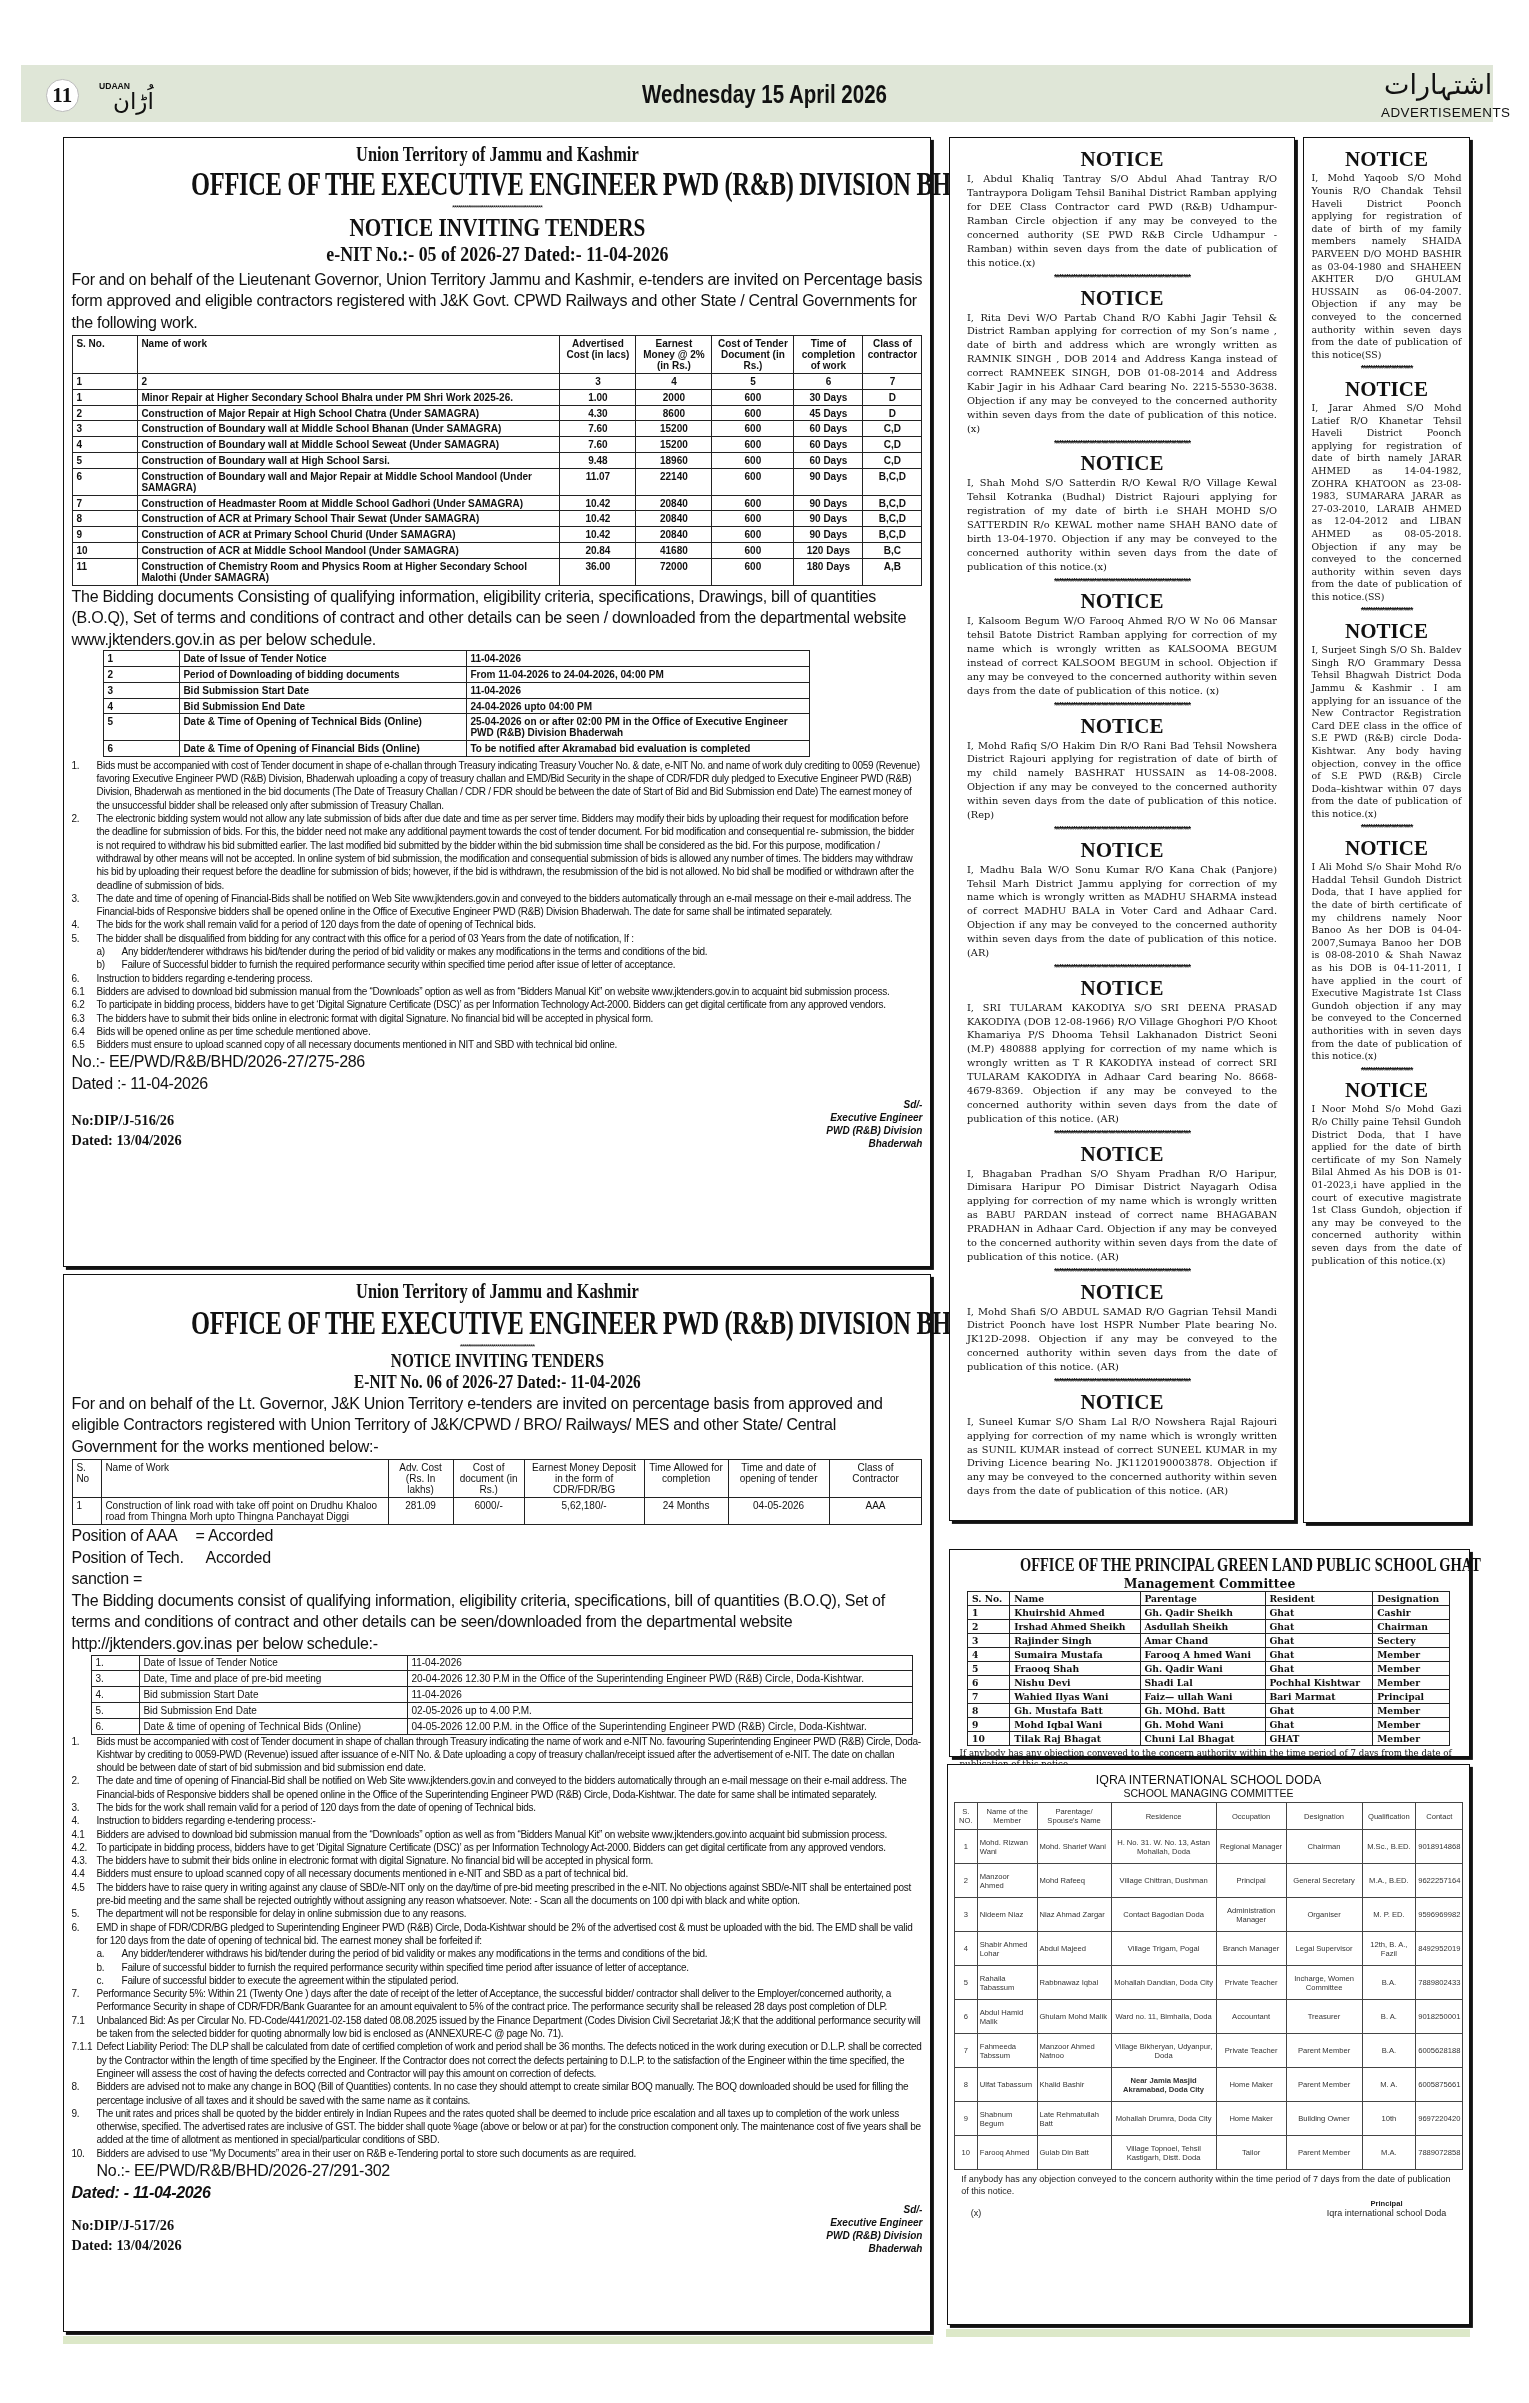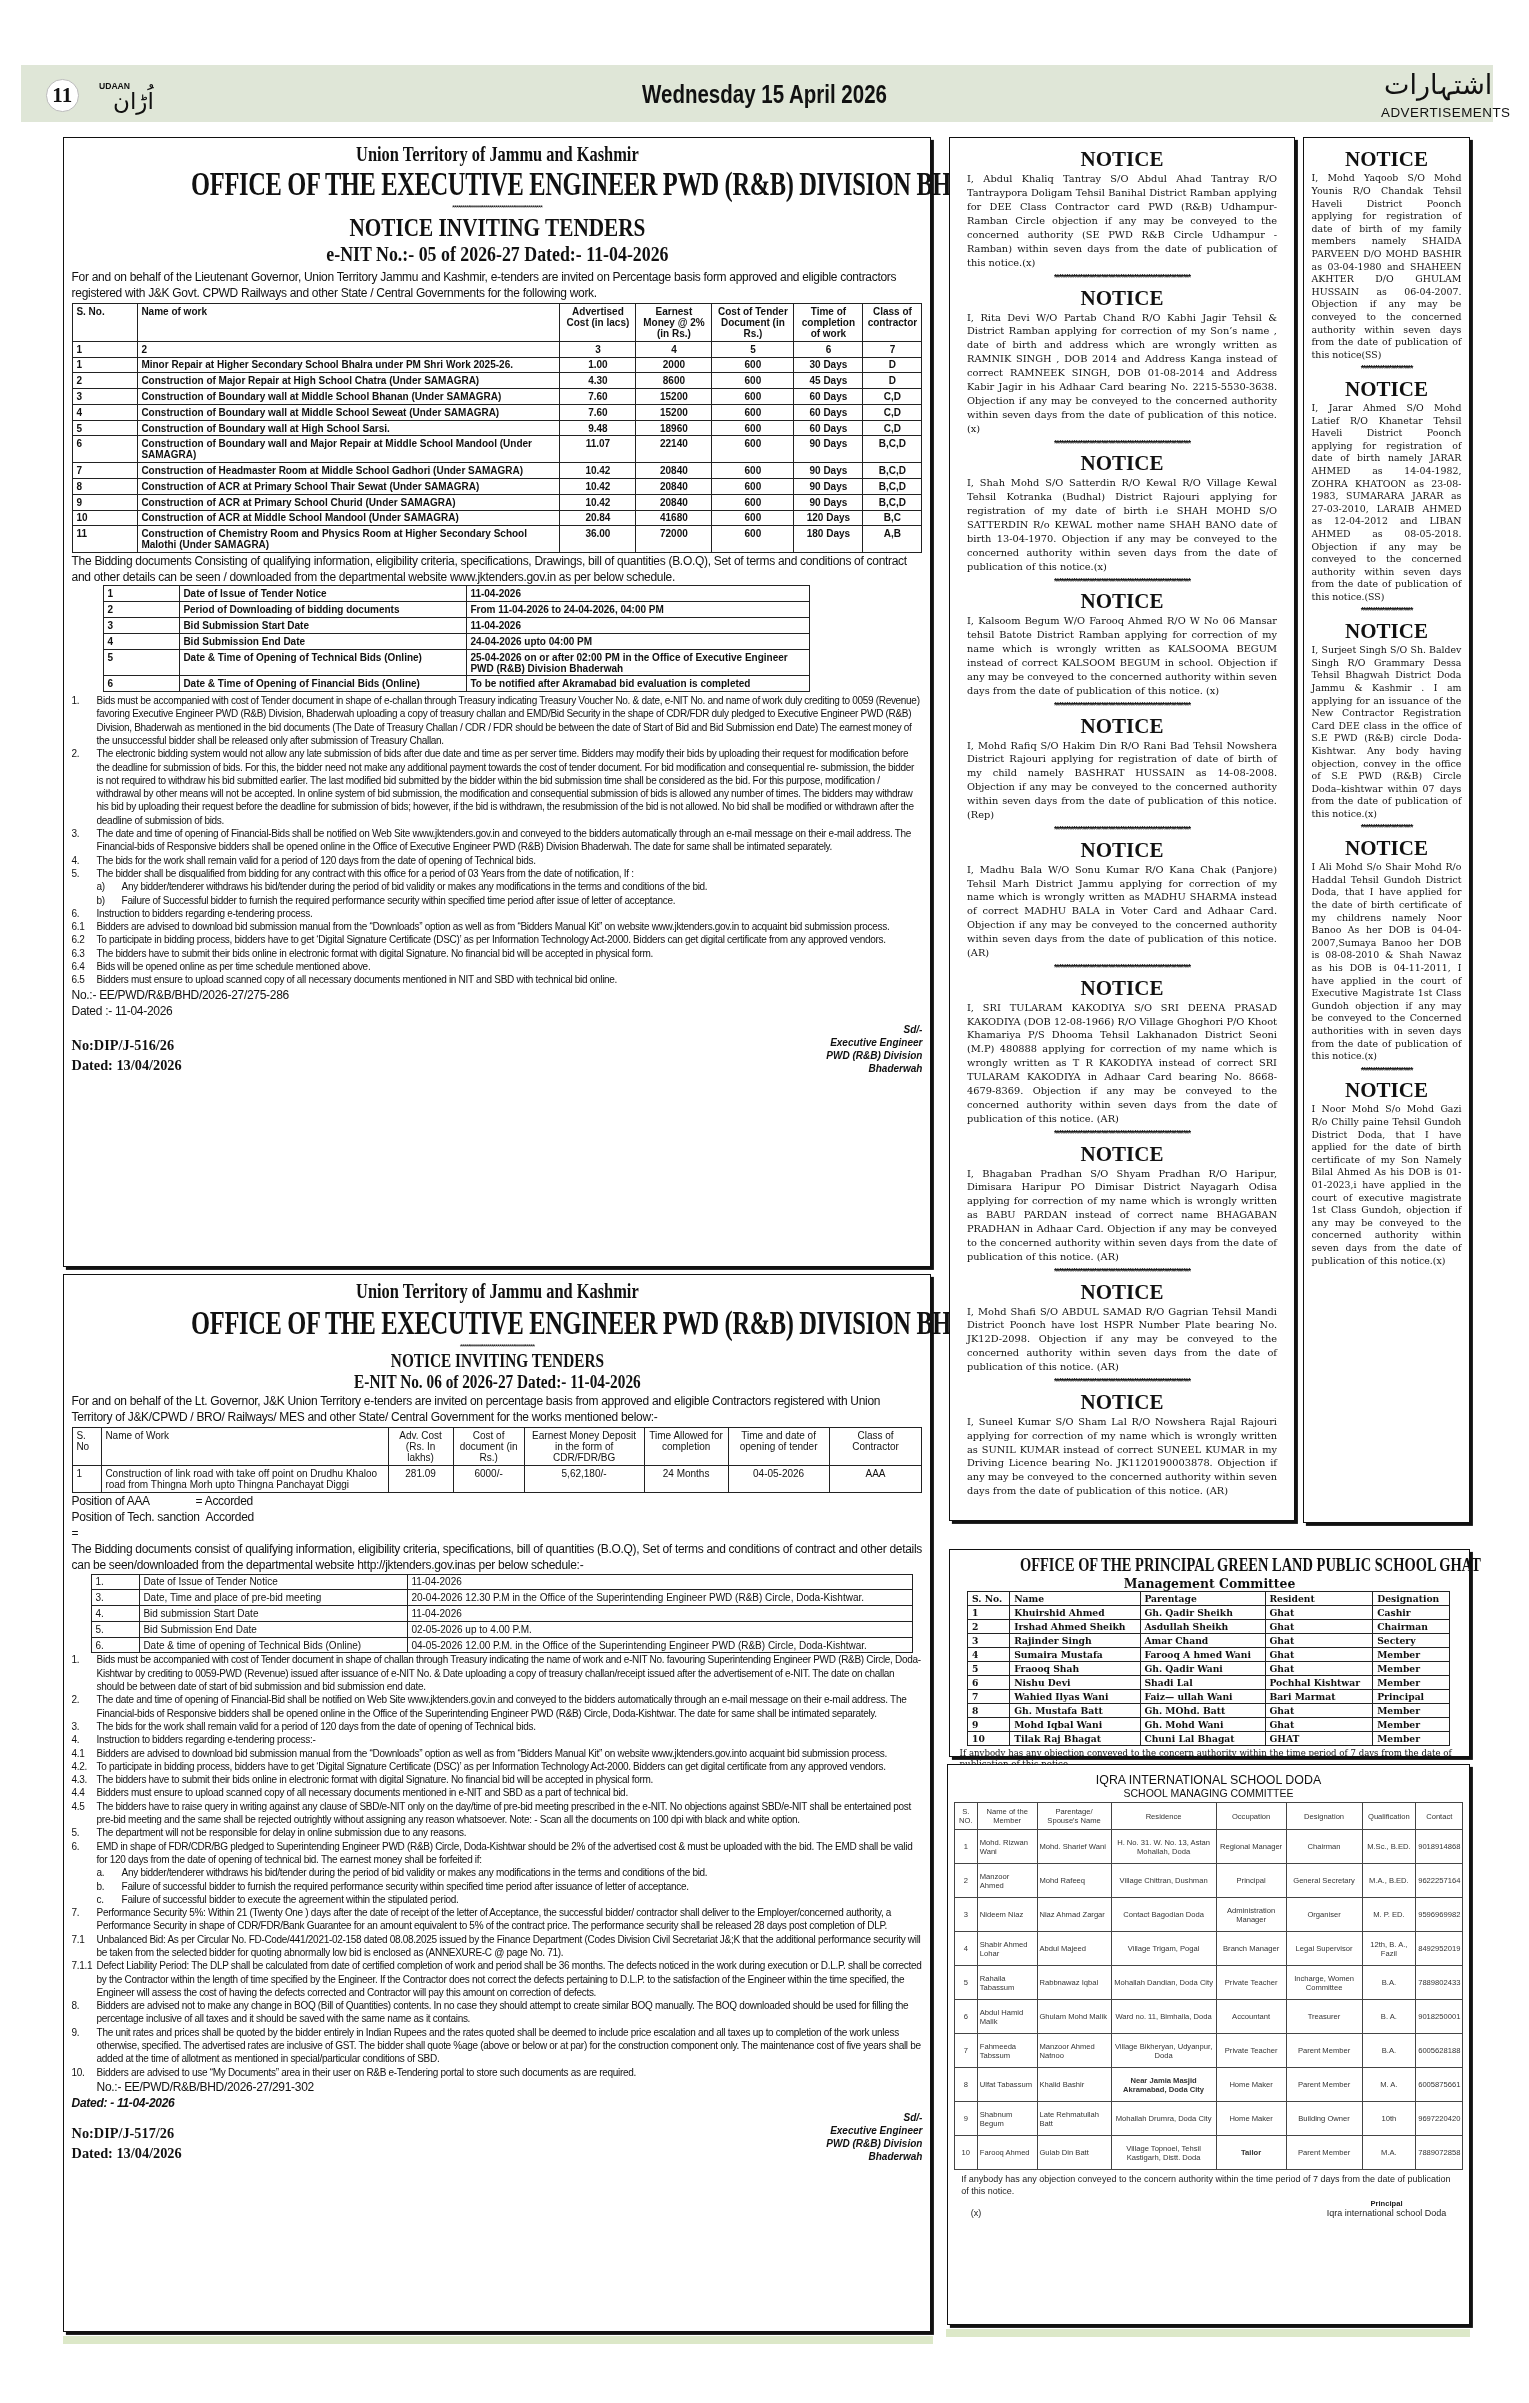--- a/index.html
+++ b/index.html
@@ -12,21 +12,21 @@
 .masthead-date{position:absolute;left:0;width:1529px;top:80px;text-align:center;font-size:25px;font-weight:bold;font-family:"Liberation Sans",sans-serif;transform:scaleX(0.82);}
 .ads-ur{position:absolute;left:1384px;top:69px;font-size:27px;font-family:"DejaVu Sans",sans-serif;}
 .ads-en{position:absolute;left:1381px;top:105px;font-size:13.4px;letter-spacing:0.5px;}
 .box{position:absolute;border:1.9px solid #111;box-shadow:2.9px 2.9px 0 #111;background:#fff;}
 .cntr{text-align:center;}
 .h-ut{font-family:"Liberation Serif",serif;font-weight:bold;font-size:21px;transform:scaleX(0.78);}
 .h-off{font-family:"Liberation Serif",serif;font-weight:900;font-size:34px;transform:scaleX(0.72);white-space:nowrap;letter-spacing:-0.5px;}
 .stars{font-size:7.6px;letter-spacing:-1px;text-align:center;}
 .h-nit{font-family:"Liberation Serif",serif;font-weight:bold;font-size:25px;transform:scaleX(0.85);}
 .h-enit{font-family:"Liberation Serif",serif;font-weight:bold;font-size:21px;transform:scaleX(0.85);}
-.sm{font-size:12px;line-height:1.35;font-family:"Liberation Sans",sans-serif;letter-spacing:-0.3px;}
+.sm{font-size:16px;line-height:1.35;font-family:"Liberation Sans",sans-serif;letter-spacing:-0.3px;}
 table{border-collapse:collapse;width:100%;}
 td,th{border:1.4px solid #222;padding:1.9px 3.8px;vertical-align:top;font-size:10px;text-align:left;}
 .tbl1 td,.tbl1 th{font-weight:bold;border-width:1.9px;}
 .c{text-align:center;}
 ol.terms{list-style:none;}
 .terms li{display:flex;font-size:10px;line-height:1.33;letter-spacing:-0.3px;}
 .terms .n{width:25px;flex:none;}
 .terms .sub .n{width:25px;margin-left:25px;}
 .sig{font-style:italic;font-weight:bold;font-size:10px;text-align:right;line-height:1.3;}
 .dip{font-weight:bold;font-size:14.3px;line-height:1.4;font-family:"Liberation Serif",serif;}
@@ -708,21 +708,21 @@
           <td style="height: 34px;">Home Maker</td>
           <td style="height: 34px;">Building Owner</td>
           <td style="height: 34px;">10th</td>
           <td style="height: 34px;">9697220420</td>
         </tr>
         <tr>
           <td style="height: 34px;">10</td>
           <td class="l" style="height: 34px;">Farooq Ahmed</td>
           <td class="l" style="height: 34px;">Gulab Din Batt</td>
           <td style="height: 34px;">Village Topnoel, Tehsil Kastigarh, Distt. Doda</td>
-          <td style="height: 34px; font-weight: bold;">Tailor</td>
+          <td style="height: 34px;">Tailor</td>
           <td style="height: 34px;">Parent Member</td>
           <td style="height: 34px;">M.A.</td>
           <td style="height: 34px;">7889072858</td>
         </tr>
       </tbody>
   </table>
   <div style="font-size:9px;color:#222;margin:3.8px 7.6px 0;line-height:1.3">If anybody has any objection conveyed to the concern authority within the time period of 7 days from the date of publication of this notice.</div>
   <div style="display:flex;justify-content:space-between;align-items:flex-end;margin:1.9px 17px 0;font-size:9px;color:#222;">
     <div>(x)</div>
     <div style="text-align:center">

